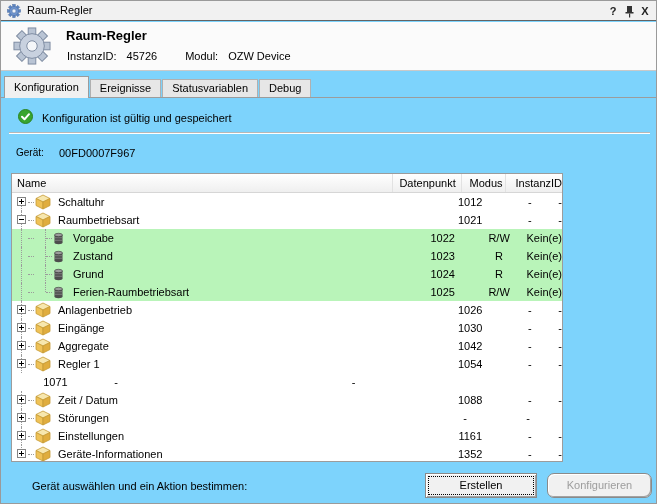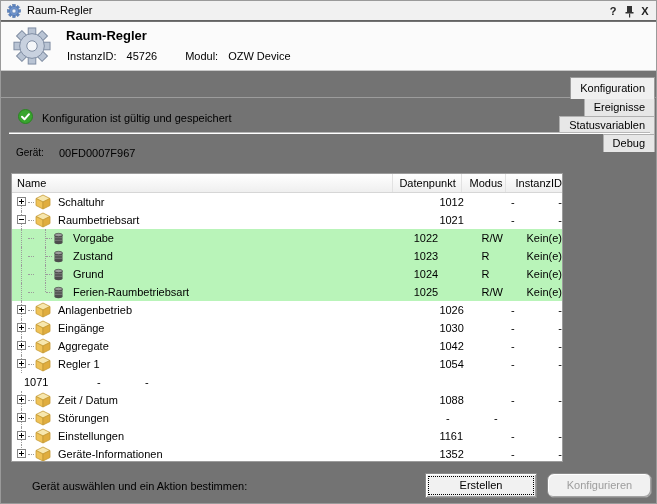--- a/index.html
+++ b/index.html
@@ -1,21 +1,21 @@
 <!DOCTYPE html>
 <html><head>
 <meta charset="utf-8">
 <style>
   * { margin:0; padding:0; box-sizing:border-box; }
   html,body { background:#ffffff; }
   body { font-family:"Liberation Sans", sans-serif; font-size:11px; color:#000; }
 
   .window {
     position:relative; width:657px; height:504px;
-    background:#737373; border:1px solid #9a9a9a; overflow:hidden;
+    background:#7dd3fc; border:1px solid #9a9a9a; overflow:hidden;
   }
 
   
   .titlebar {
     position:absolute; left:0; top:0; width:100%; height:20px;
     background:#f1f1f1; border-bottom:1px solid #636363;
   }
   .titlebar-gear { position:absolute; left:6px; top:3px; width:14px; height:14px; }
   .titlebar-title { position:absolute; left:26px; top:3px; font-size:11px; color:#000; }
   .tb-btn { position:absolute; top:2px; width:14px; height:16px; text-align:center;
@@ -29,21 +29,21 @@
             background:#fbfbfb; border-bottom:1px solid #c9c9c9; }
   .header-gear { position:absolute; left:12px; top:5px; width:38px; height:38px; }
   .header-title { position:absolute; left:65px; top:6px; font-size:13px; font-weight:bold; }
   .header-info { position:absolute; left:66px; top:28px; font-size:11px; }
   .header-info .lbl { margin-right:10px; }
   .header-info .val { margin-right:28px; }
 
   
   .tabbar { position:absolute; left:0; top:76px; width:100%; height:21px;
             border-bottom:1px solid #9c9c9c; padding-left:3px;
-            display:flex; align-items:flex-end;flex-direction:column; }
+            display:flex; align-items:flex-end; }
   .tab { height:18px; background:#e7e7e7; border:1px solid #b0b0b0; border-bottom:none;
          padding:0 9px; line-height:17px; font-size:11px; margin-right:1px;
          position:relative; cursor:default; color:#000; }
   .tab.active { height:22px; line-height:21px; background:#f0f0f0;
                 border:1px solid #9c9c9c; border-bottom:none; margin-bottom:-1px; z-index:2; }
 
   
   .status-icon { position:absolute; left:17px; top:108px; width:15px; height:15px; }
   .status-text { position:absolute; left:41px; top:111px; font-size:11px; }
   .hsep { position:absolute; left:8px; top:131px; width:641px; height:1px;
@@ -67,21 +67,21 @@
   .table { position:absolute; left:10px; top:172px; width:552px; height:289px;
            background:#ffffff; border:1px solid #9c9c9c; overflow:hidden; }
   .thead { display:flex; height:19px; background:linear-gradient(#ffffff,#efefef);
            border-bottom:1px solid #d6d6d6; }
   .th { font-size:11px; line-height:18px; border-right:1px solid #e2e2e2; cursor:default; }
   .th-name  { width:424px; padding-left:5px; }
   .th-dp    { width:75px;  padding-left:6px; }
   .th-modus { width:48px;  padding-left:8px; }
   .th-inst  { flex:1;      padding-left:10px; border-right:none; }
 
-  .trow { display:flex; height:18px; background:#ffffff; }
+  .trow { display:flex; height:18px; background:#ffffff;text-align:center; }
   .trow.hl { background:#b9f4b9; }
   .cell { font-size:11px; line-height:18px; }
   .name-cell  { width:424px; position:relative; }
   .dp-cell    { width:75px;  padding-left:12px; }
   .modus-cell { width:48px;  padding-left:10px; }
   .inst-cell  { flex:1;      padding-left:10px; }
 
   
   .vline-root { position:absolute; left:9px; top:0; bottom:0; width:0;
                 border-left:1px dotted #9b9b9b; }

